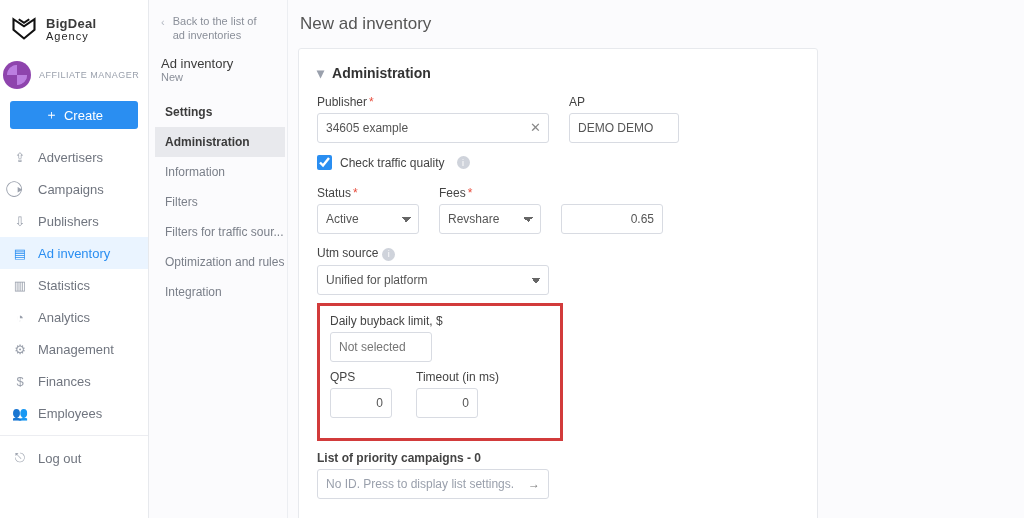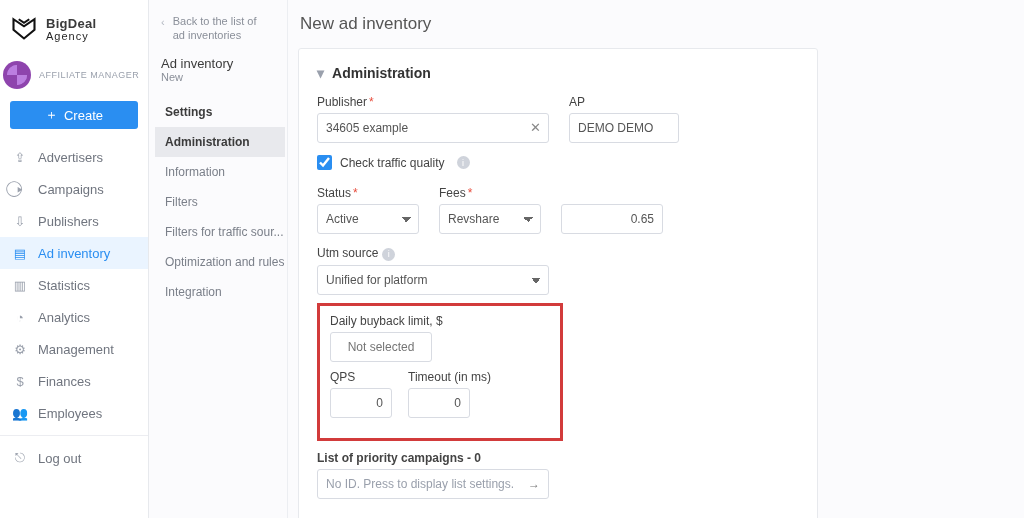--- a/index.html
+++ b/index.html
@@ -46,21 +46,21 @@
   .inp.withclear{padding-right:24px}
   .inwrap{position:relative;display:inline-block}
   .inwrap .clear{position:absolute;right:8px;top:7px;color:#888;font-size:13px;cursor:pointer}
   .sel{appearance:none;padding-right:22px;background-image:linear-gradient(45deg,transparent 50%,#666 50%),linear-gradient(135deg,#666 50%,transparent 50%);background-position:right 12px top 12px,right 7px top 12px;background-size:5px 5px;background-repeat:no-repeat}
   .chk{display:flex;align-items:center;gap:8px;font-size:12px;color:#444;margin-bottom:16px}
   .chk input{width:15px;height:15px;accent-color:#2a8ef1}
   .info{display:inline-flex;width:13px;height:13px;border-radius:50%;background:#cfd3db;color:#fff;font-size:9px;align-items:center;justify-content:center;margin-left:4px}
   .numinp{text-align:right}
   .hlbox{border:3px solid #d23b3b;padding:8px 10px 12px;margin:6px 0 10px;width:246px}
   .hlbox .fld{margin-bottom:8px}
-  .hlbox .row{gap:16px;margin-bottom:0}
+  .hlbox .row{gap:24px;margin-bottom:0}
   .smallinp{width:62px}
   .muted{color:#9aa0ac}
   .combo{width:232px;position:relative;display:flex;align-items:center;justify-content:space-between;color:#9aa0ac;cursor:pointer}
   .combo .arrow{color:#777;font-weight:bold}
   .linklike{color:#2a8ef1;font-size:12px;cursor:pointer}
   .notsel{width:102px;color:#b6bac4}
 </style>
 </head>
 <body>
 
@@ -196,21 +196,21 @@
       </div>
 
       <div class="fld" style="margin-bottom:8px">
         <label><span>Utm source</span><span class="info">i</span></label>
         <select class="sel" style="width:232px"><option>Unified for platform</option></select>
       </div>
 
       <div class="hlbox">
         <div class="fld">
           <label>Daily buyback limit, $</label>
-          <input class="inp notsel" style="text-align: center;" placeholder="Not selected">
+          <input class="inp notsel" style="text-align: left;" placeholder="Not selected">
         </div>
         <div class="row">
           <div class="fld">
             <label>QPS</label>
             <input class="inp numinp smallinp" value="0" style="">
           </div>
           <div class="fld">
             <label>Timeout (in ms)</label>
             <input class="inp numinp smallinp" value="0" style="">
           </div>

